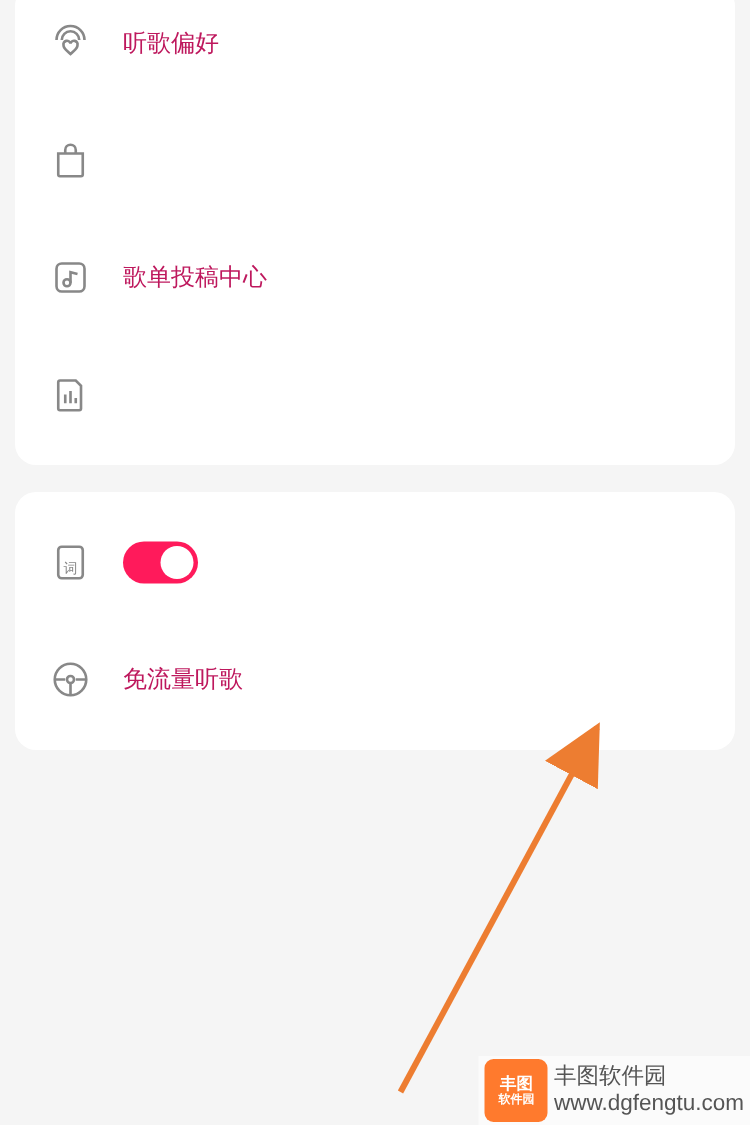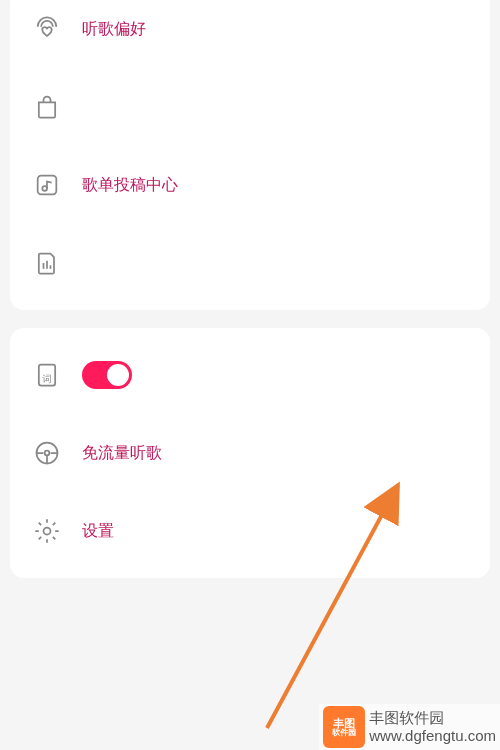--- a/index.html
+++ b/index.html
@@ -168,29 +168,20 @@
   <div class="menu-item">
     <span class="icon">
       <svg viewBox="0 0 24 24">
           <circle cx="12" cy="12" r="9"></circle>
           <circle cx="12" cy="12" r="2"></circle>
           <path d="M3 12 h6 M15 12 h6 M12 14 v7"></path>
         </svg>
     </span>
     <span class="label">免流量听歌</span>
   </div>
-  <div class="menu-item">
-    <span class="icon">
-      <svg viewBox="0 0 24 24">
-          <circle cx="12" cy="12" r="3"></circle>
-          <path d="M12 2 v3 M12 19 v3 M2 12 h3 M19 12 h3 M4.9 4.9 l2.1 2.1 M17 17 l2.1 2.1 M4.9 19.1 l2.1-2.1 M17 7 l2.1-2.1"></path>
-        </svg>
-    </span>
-    <span class="label">设置</span>
-  </div>
 </div>
 
 <svg class="arrow-overlay" width="500" height="750">
   <defs>
     <marker id="ah" markerWidth="12" markerHeight="12" refX="9" refY="5" orient="auto">
       <path d="M0 0 L10 5 L0 10 Z" fill="#ed7d31"></path>
     </marker>
   </defs>
   <line x1="267" y1="728" x2="398" y2="485" stroke="#ed7d31" stroke-width="4" marker-end="url(#ah)"></line>
 </svg>

